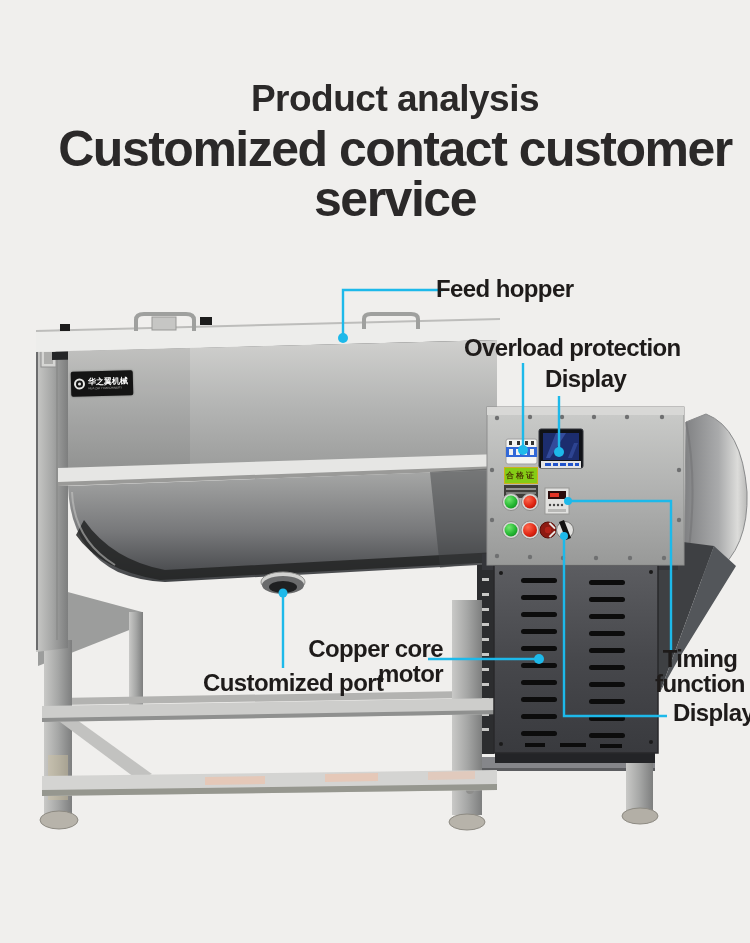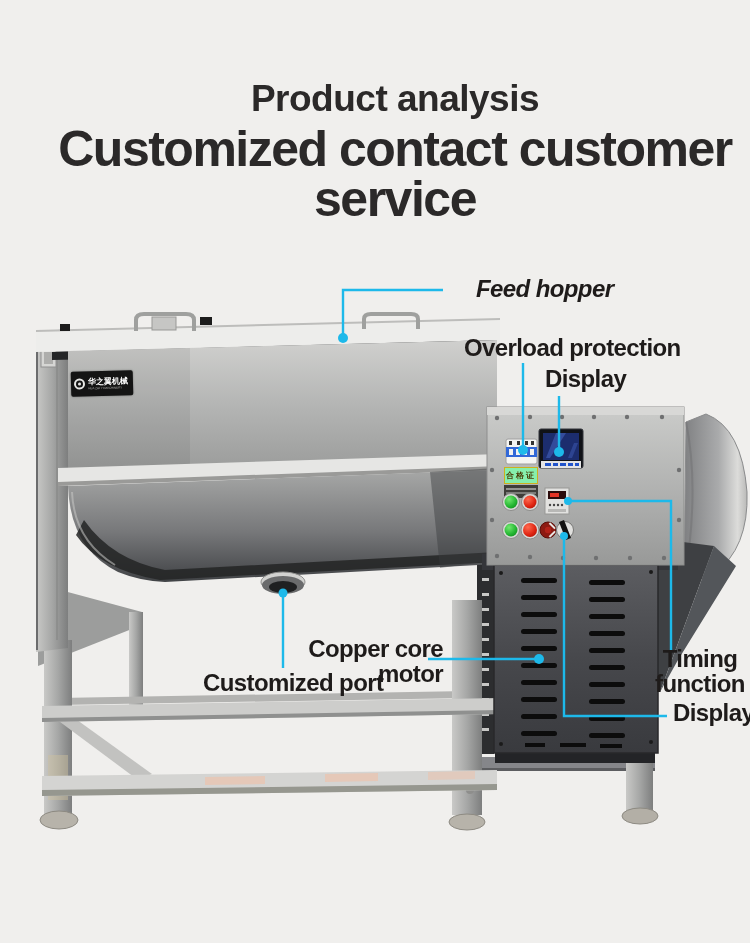--- a/index.html
+++ b/index.html
@@ -3,35 +3,35 @@
 <meta charset="utf-8">
 <style>
   html,body{margin:0;padding:0;}
   body{font-family:"Liberation Sans",sans-serif;}
   .stage{position:relative;width:750px;height:943px;background:#f0efed;overflow:hidden;}
   .title-line{position:absolute;left:0;width:750px;text-align:center;color:#2b2929;font-weight:700;line-height:1;padding-left:20px;}
   .title-line.l1{top:80px;font-size:37px;letter-spacing:-0.5px;}
   .title-line.l2{top:124px;font-size:50px;letter-spacing:-1.5px;}
   .machine-svg{position:absolute;left:0;top:0;}
   .callout-label{position:absolute;color:#1e1b1a;font-weight:700;font-size:24px;line-height:1.05;letter-spacing:-0.6px;white-space:pre-line;}
-  .lbl-feed{left:476px;top:276px;font-style:italic;}
+  .lbl-feed{left:436px;top:276px;}
   .lbl-overload{left:464px;top:335px;}
   .lbl-display{left:525px;top:366px;margin-left:20px;}
   .lbl-motor{left:293px;top:636px;width:150px;text-align:right;}
   .lbl-discharge{left:203px;top:670px;}
   .lbl-timing{left:648px;top:646px;width:104px;text-align:center;}
   .lbl-switch{left:673px;top:700px;}
   .brand-sticker{position:absolute;left:71px;top:371px;width:62px;height:25px;background:#141414;border-radius:2px;
     transform:rotate(-1.5deg);display:flex;align-items:center;gap:3px;padding:0 3px;box-sizing:border-box;box-shadow:0 0 2px rgba(0,0,0,.4);}
   .brand-gear{width:11px;height:11px;border:2px solid #e8e8e6;border-radius:50%;box-sizing:border-box;flex:0 0 auto;position:relative;}
   .brand-gear:after{content:"";position:absolute;left:2px;top:2px;width:3px;height:3px;background:#e8e8e6;border-radius:50%;}
   .brand-text{display:flex;flex-direction:column;overflow:hidden;}
   .brand-cn{color:#fff;font-size:8px;font-weight:700;line-height:9px;white-space:nowrap;}
   .brand-en{color:#bdbdbb;font-size:3px;line-height:4px;white-space:nowrap;}
-  .cert-sticker{position:absolute;left:504px;top:467px;width:34px;height:17px;background:#86efac;border:1px solid #cdb01e;
+  .cert-sticker{position:absolute;left:504px;top:467px;width:34px;height:17px;background:#84cc16;border:1px solid #cdb01e;
     box-sizing:border-box;display:flex;align-items:center;justify-content:center;font-size:8px;font-weight:700;color:#4a3a05;letter-spacing:2px;}
 </style>
 </head>
 <body>
 
 <div class="stage">
 
   <div class="title-line l1">Product analysis</div>
   <div class="title-line l2">Customized contact customer service</div>
 

